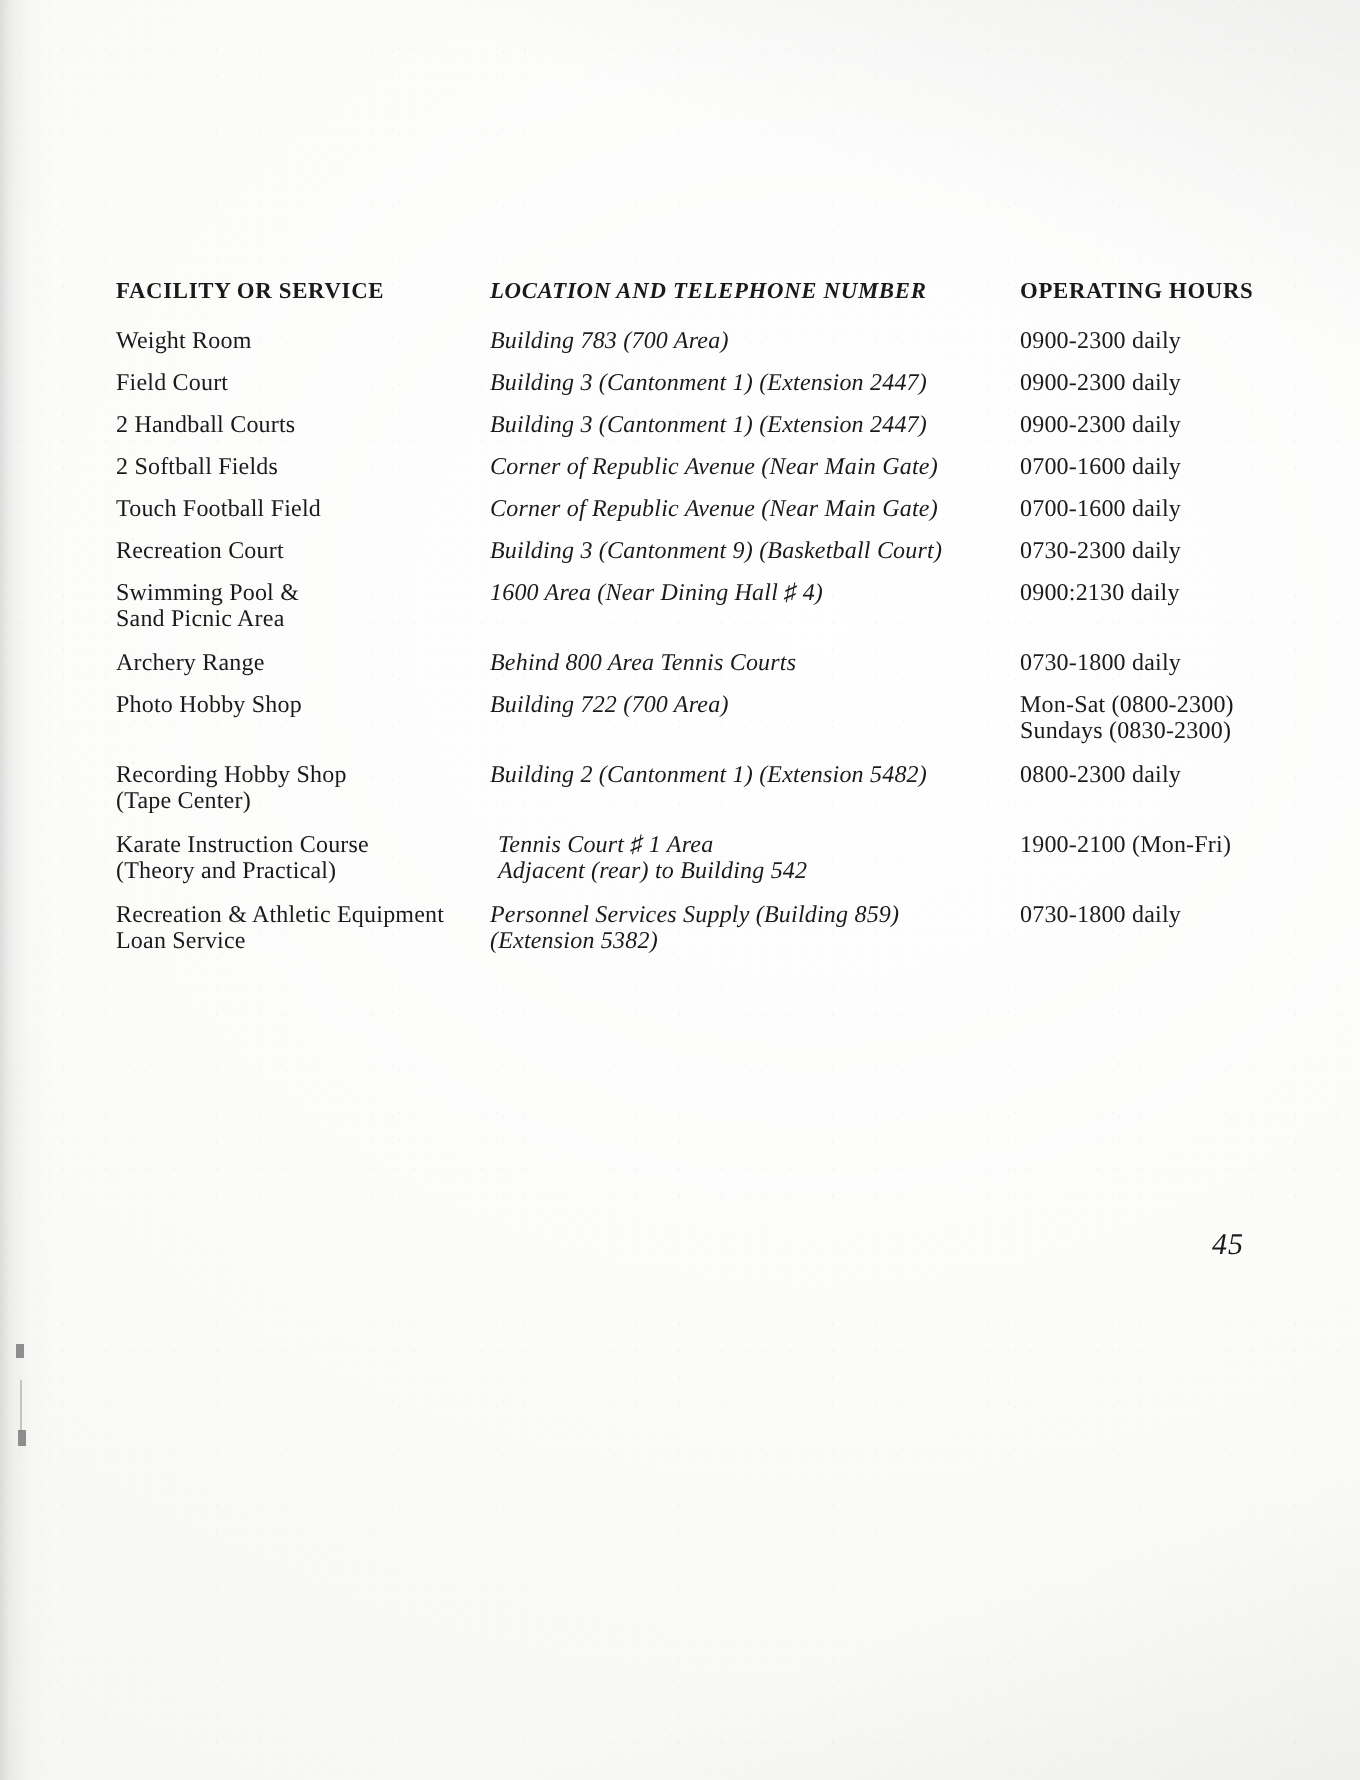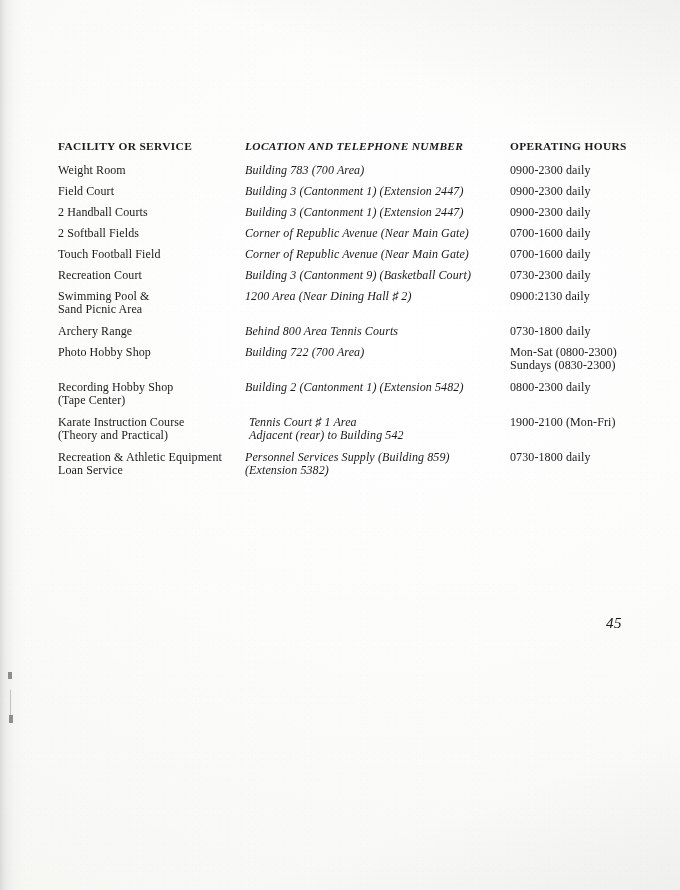--- a/index.html
+++ b/index.html
@@ -161,21 +161,21 @@
           <div class="cell c-hours">0700-1600 daily</div>
         </div>
         <div class="row" style="position: absolute; top: 129px; left: 0px; width: 100%;">
           <div class="cell c-facility">Recreation Court</div>
           <div class="cell c-location">Building 3 (Cantonment 9) (Basketball Court)</div>
           <div class="cell c-hours">0730-2300 daily</div>
         </div>
         <div class="row" style="position: absolute; top: 150px; left: 0px; width: 100%;">
           <div class="cell c-facility">Swimming Pool &amp;
 Sand Picnic Area</div>
-          <div class="cell c-location">1200 Area (Near Dining Hall ♯ 2)</div>
+          <div class="cell c-location">1600 Area (Near Dining Hall ♯ 4)</div>
           <div class="cell c-hours">0900:2130 daily</div>
         </div>
         <div class="row" style="position: absolute; top: 185px; left: 0px; width: 100%;">
           <div class="cell c-facility">Archery Range</div>
           <div class="cell c-location">Behind 800 Area Tennis Courts</div>
           <div class="cell c-hours">0730-1800 daily</div>
         </div>
         <div class="row" style="position: absolute; top: 206px; left: 0px; width: 100%;">
           <div class="cell c-facility">Photo Hobby Shop</div>
           <div class="cell c-location">Building 722 (700 Area)</div>

